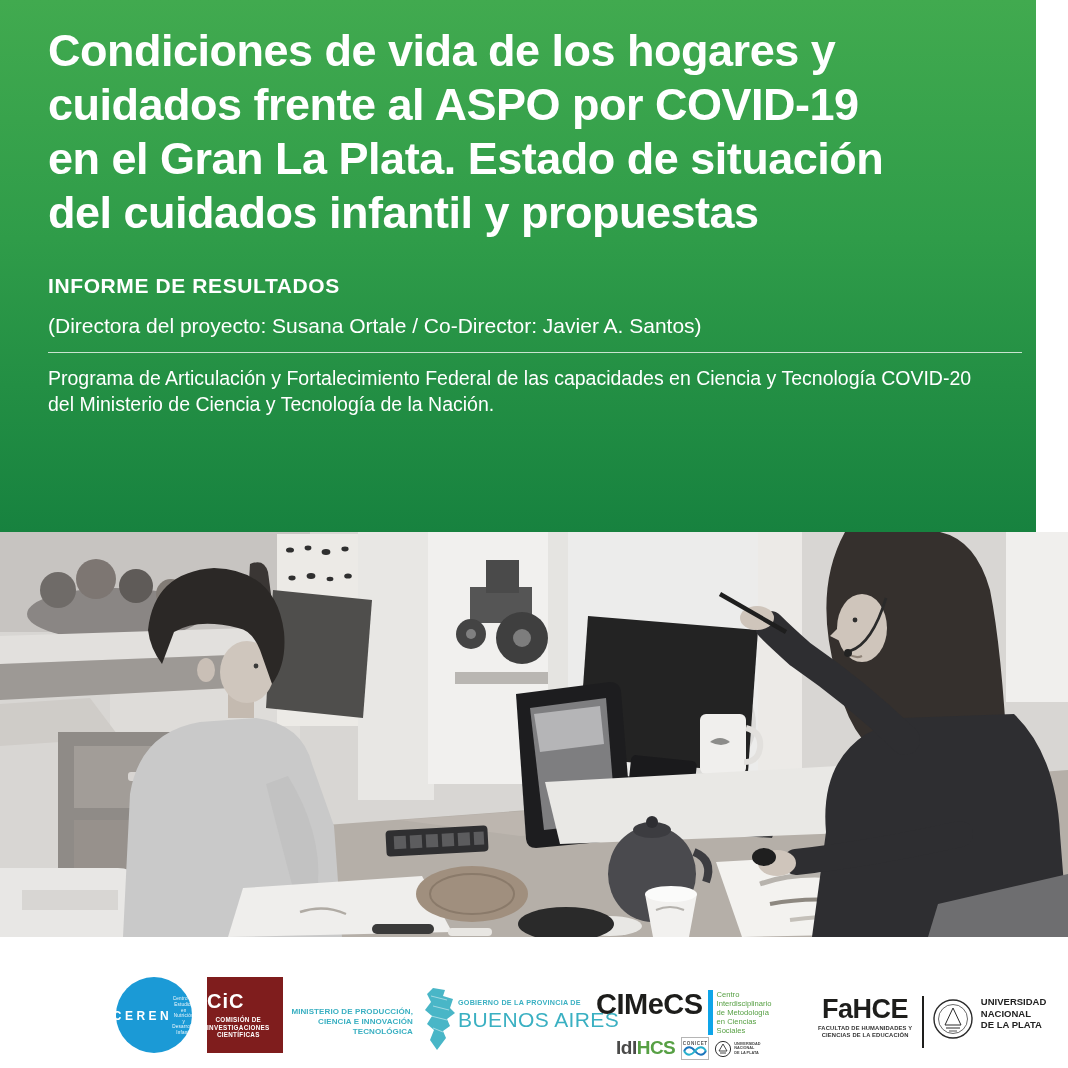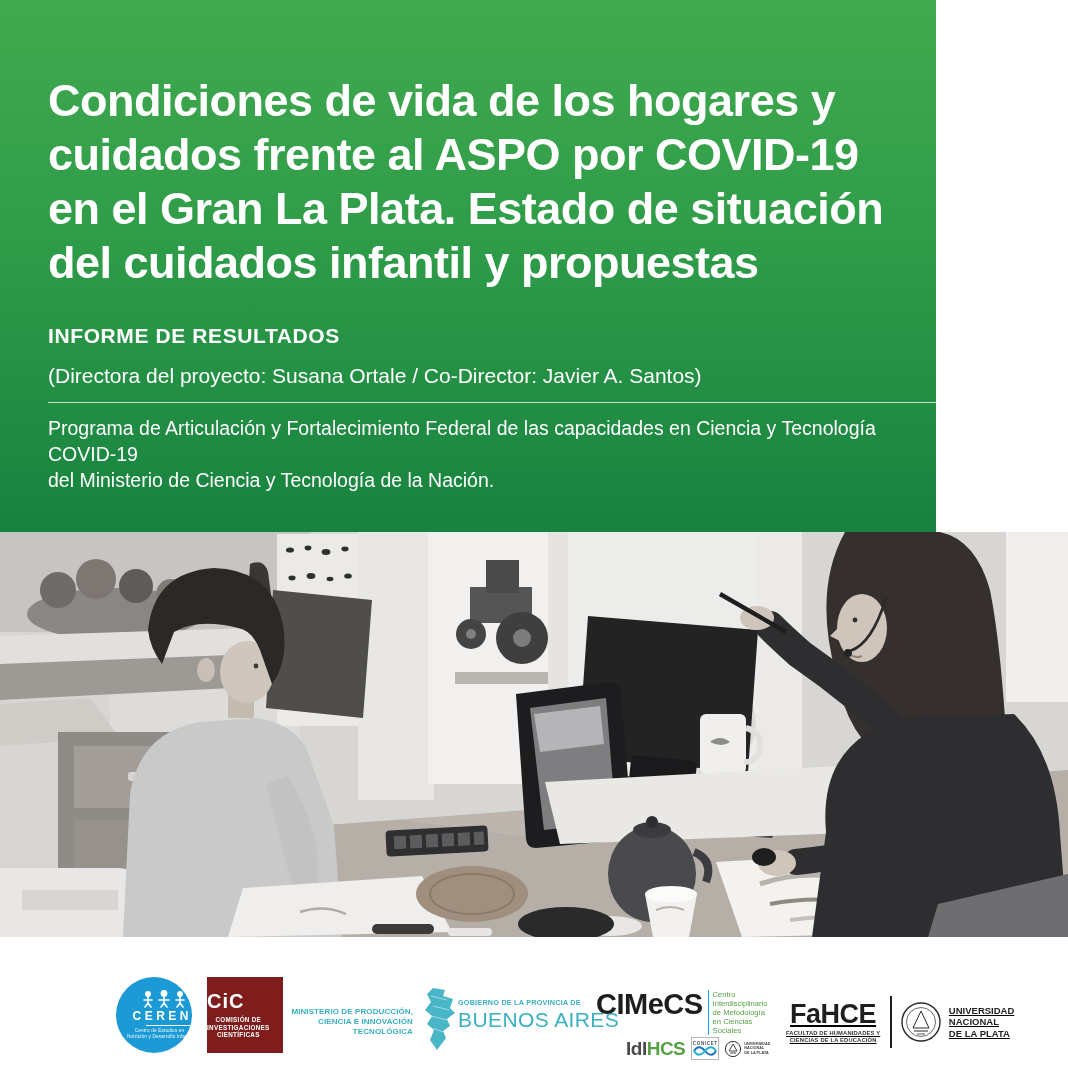--- a/index.html
+++ b/index.html
@@ -2,40 +2,40 @@
 <html><head>
 <meta charset="utf-8">
 <style>
   html,body{margin:0;padding:0;background:#ffffff;}
   .poster{
     position:relative;width:1068px;height:1068px;overflow:hidden;
     font-family:"Liberation Sans", sans-serif;background:#ffffff;
   }
   
   .hero{
-    position:absolute;left:0;top:0;width:936px;height:532px;
+    position:absolute;left:0;top:0;width:1036px;height:532px;
     background:linear-gradient(180deg,#41aa4f 0%,#2f9c49 45%,#17823f 100%);
-    color:#ffffff;box-sizing:border-box;padding:74px 46px 0 48px;
+    color:#ffffff;box-sizing:border-box;padding:24px 46px 0 48px;
   }
   .hero-title{font-weight:700;font-size:45px;line-height:54px;letter-spacing:-0.5px;}
   .hero-title div{white-space:nowrap;}
   .report-label{margin-top:34px;font-size:21px;font-weight:700;letter-spacing:0.6px;}
   .directors{margin-top:16px;font-size:21px;font-weight:400;}
   .hero-rule{margin-top:14px;border:none;border-top:1px solid rgba(255,255,255,0.75);width:974px;}
   .program{margin-top:12px;font-size:19.5px;line-height:26px;font-weight:400;}
   
   .photo-wrap{position:absolute;left:0;top:532px;width:1068px;height:405px;background:#d8d6d3;}
   .photo-wrap svg{display:block;}
   
   .footer{position:absolute;left:0;top:937px;width:1068px;height:131px;background:#ffffff;}
   .logo{position:absolute;}
   
   .ceren-circle{
     left:116px;top:40px;width:76px;height:76px;border-radius:50%;
-    background:#1b9ad6;color:#fff;display:flex;flex-direction:column;align-items:flex-end;
+    background:#1b9ad6;color:#fff;display:flex;flex-direction:row;align-items:center;
     justify-content:center;text-align:center;
   }
   .ceren-acronym{font-size:12px;font-weight:700;letter-spacing:3.5px;margin-top:1px;}
   .ceren-sub{font-size:4.6px;line-height:5.6px;opacity:.95;margin-top:2px;letter-spacing:.2px;}
   .ceren-line{width:46px;border-top:0.8px solid #fff;margin-top:2px;}
   
   .cic-square{
     left:207px;top:40px;width:76px;height:76px;background:#7f1d1d;color:#fff;
     display:flex;flex-direction:column;align-items:flex-start;justify-content:center;text-align:center;
   }
@@ -48,33 +48,33 @@
   }
   
   .prov-map{left:419px;top:49px;}
   .prov-text{left:458px;top:61px;color:#3ab0c2;}
   .prov-small{font-size:7.2px;font-weight:700;letter-spacing:.25px;}
   .prov-big{font-size:21px;font-weight:400;letter-spacing:.4px;margin-top:1px;}
   
   .cimecs{left:596px;top:53px;width:150px;}
   .cimecs-row1{display:flex;align-items:flex-start;}
   .cimecs-logotype{font-size:29px;line-height:29px;font-weight:800;color:#1d1d1b;letter-spacing:-0.5px;}
-  .cimecs-side{border-left:1px solid #0ea5e9;margin-left:5px;padding-left:4px;
+  .cimecs-side{border-left:5px solid #0ea5e9;margin-left:5px;padding-left:4px;
     color:#57a044;font-size:7.6px;line-height:9px;font-weight:400;}
-  .cimecs-row2{display:flex;align-items:center;margin-top:2px;margin-left:30px;}
+  .cimecs-row2{display:flex;margin-top:2px;margin-left:20px;}
   .idihcs{font-size:19px;font-weight:800;letter-spacing:-0.5px;}
   .idihcs .dark{color:#4a4a49;}
   .idihcs .green{color:#57a044;}
   .conicet-chip{margin-left:6px;border:0.5px solid #b5b5b5;width:36px;height:21px;
     display:flex;flex-direction:column;align-items:center;justify-content:center;}
   .conicet-chip span{font-size:4.6px;letter-spacing:.6px;color:#555;font-weight:700;}
   .mini-seal{margin-left:5px;display:flex;align-items:center;}
   .mini-univ{margin-left:2px;font-size:3.8px;line-height:4.6px;color:#444;font-weight:700;}
   
-  .fahce{left:786px;top:59px;display:flex;align-items:center;text-decoration:underline;}
+  .fahce{left:818px;top:59px;display:flex;}
   .fahce-name{font-size:27px;line-height:27px;font-weight:800;color:#1e1e1c;letter-spacing:-0.5px;text-align:center;}
   .fahce-sub{font-size:5.8px;line-height:7px;font-weight:700;color:#333;text-align:center;letter-spacing:.15px;margin-top:2px;}
   .fahce-bar{width:1.6px;height:52px;background:#1e1e1c;margin:0 8px 0 10px;}
   .fahce-univ{margin-left:7px;font-size:9.5px;line-height:11.5px;font-weight:700;color:#222;}
 </style>
 </head>
 <body>
 
 <div class="poster">
 
@@ -82,21 +82,21 @@
     <div class="hero-title">
       <div>Condiciones de vida de los hogares y</div>
       <div>cuidados frente al ASPO por COVID-19</div>
       <div>en el Gran La Plata. Estado de situación</div>
       <div>del cuidados infantil y propuestas</div>
     </div>
     <div class="report-label">INFORME DE RESULTADOS</div>
     <div class="directors">(Directora del proyecto: Susana Ortale / Co-Director: Javier A. Santos)</div>
     <hr class="hero-rule">
     <div class="program">
-      <div>Programa de Articulación y Fortalecimiento Federal de las capacidades en Ciencia y Tecnología COVID-19</div>
+      <div>Programa de Articulación y Fortalecimiento Federal de las capacidades en Ciencia y Tecnología COVID-20</div>
       <div>del Ministerio de Ciencia y Tecnología de la Nación.</div>
     </div>
   </div>
 
   <div class="photo-wrap">
     <svg width="1068" height="405" viewBox="0 0 1068 405" role="img" aria-label="Black-and-white photograph: a boy writes at a kitchen table with papers and a watercolor box while a woman wearing a headset holds up a pen, sitting at the same table with a laptop, tablet, mug, teapot and sketchbook; a bird poster and a window with a tractor outside are in the background.">
 
       <rect x="0" y="0" width="1068" height="405" fill="#d8d6d3"></rect>
       <rect x="110" y="0" width="190" height="260" fill="#dedcd9"></rect>
 

